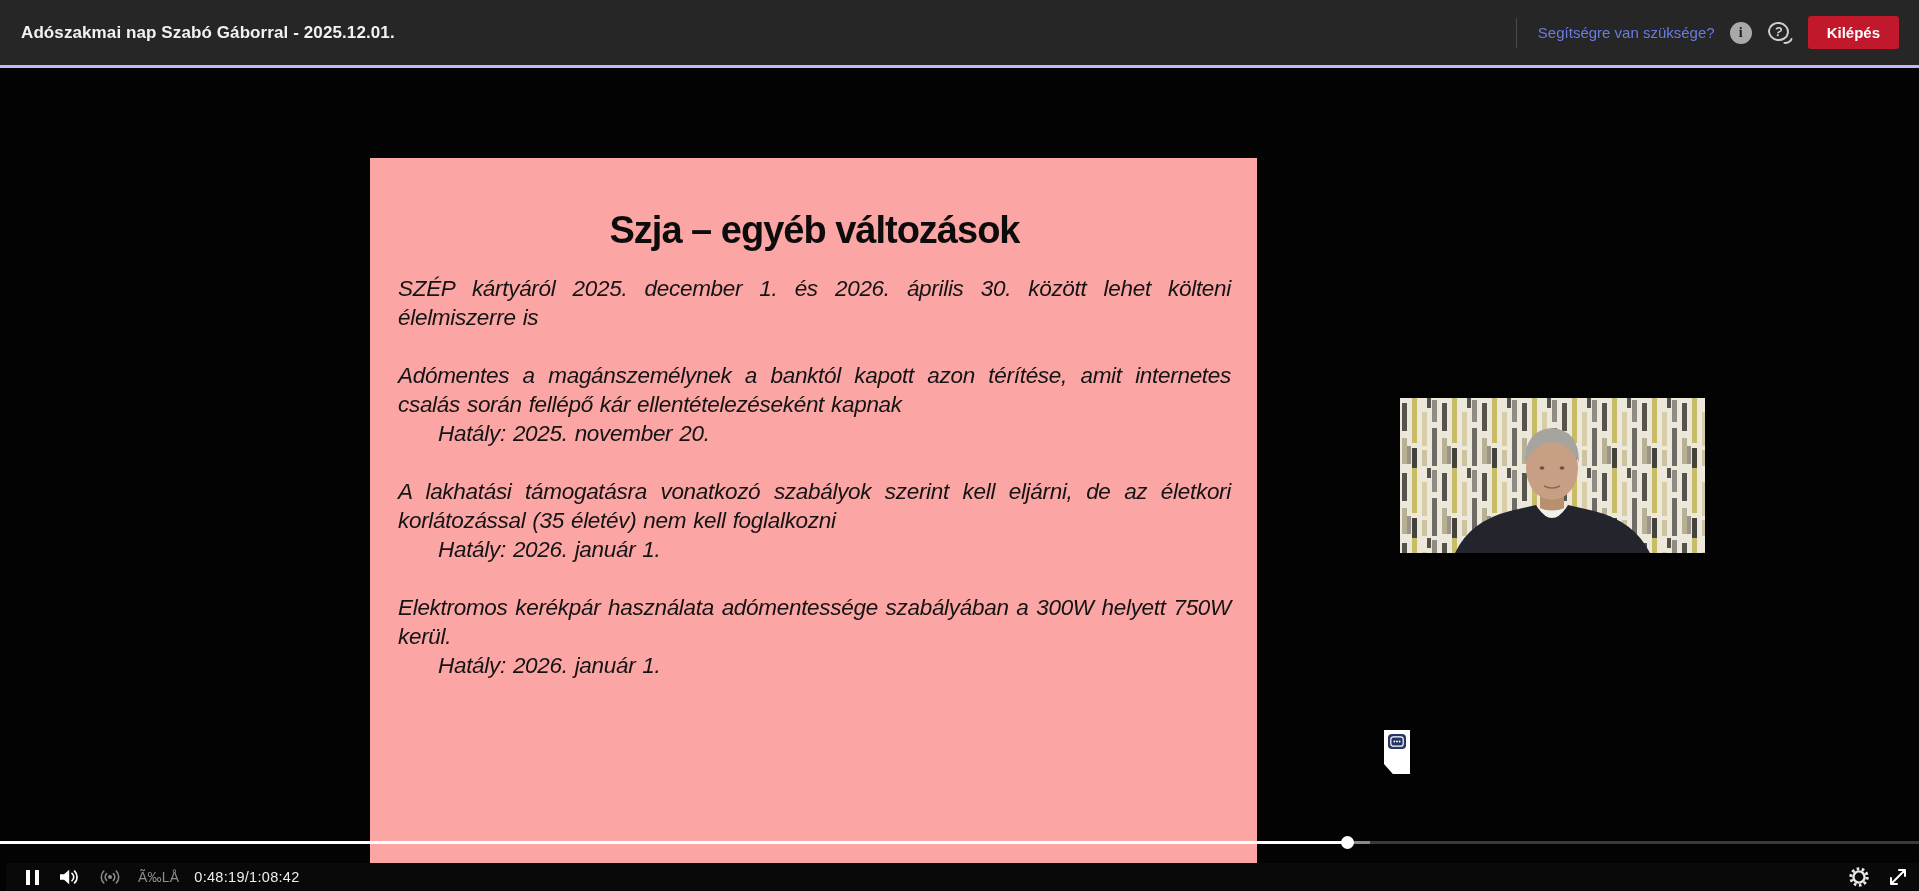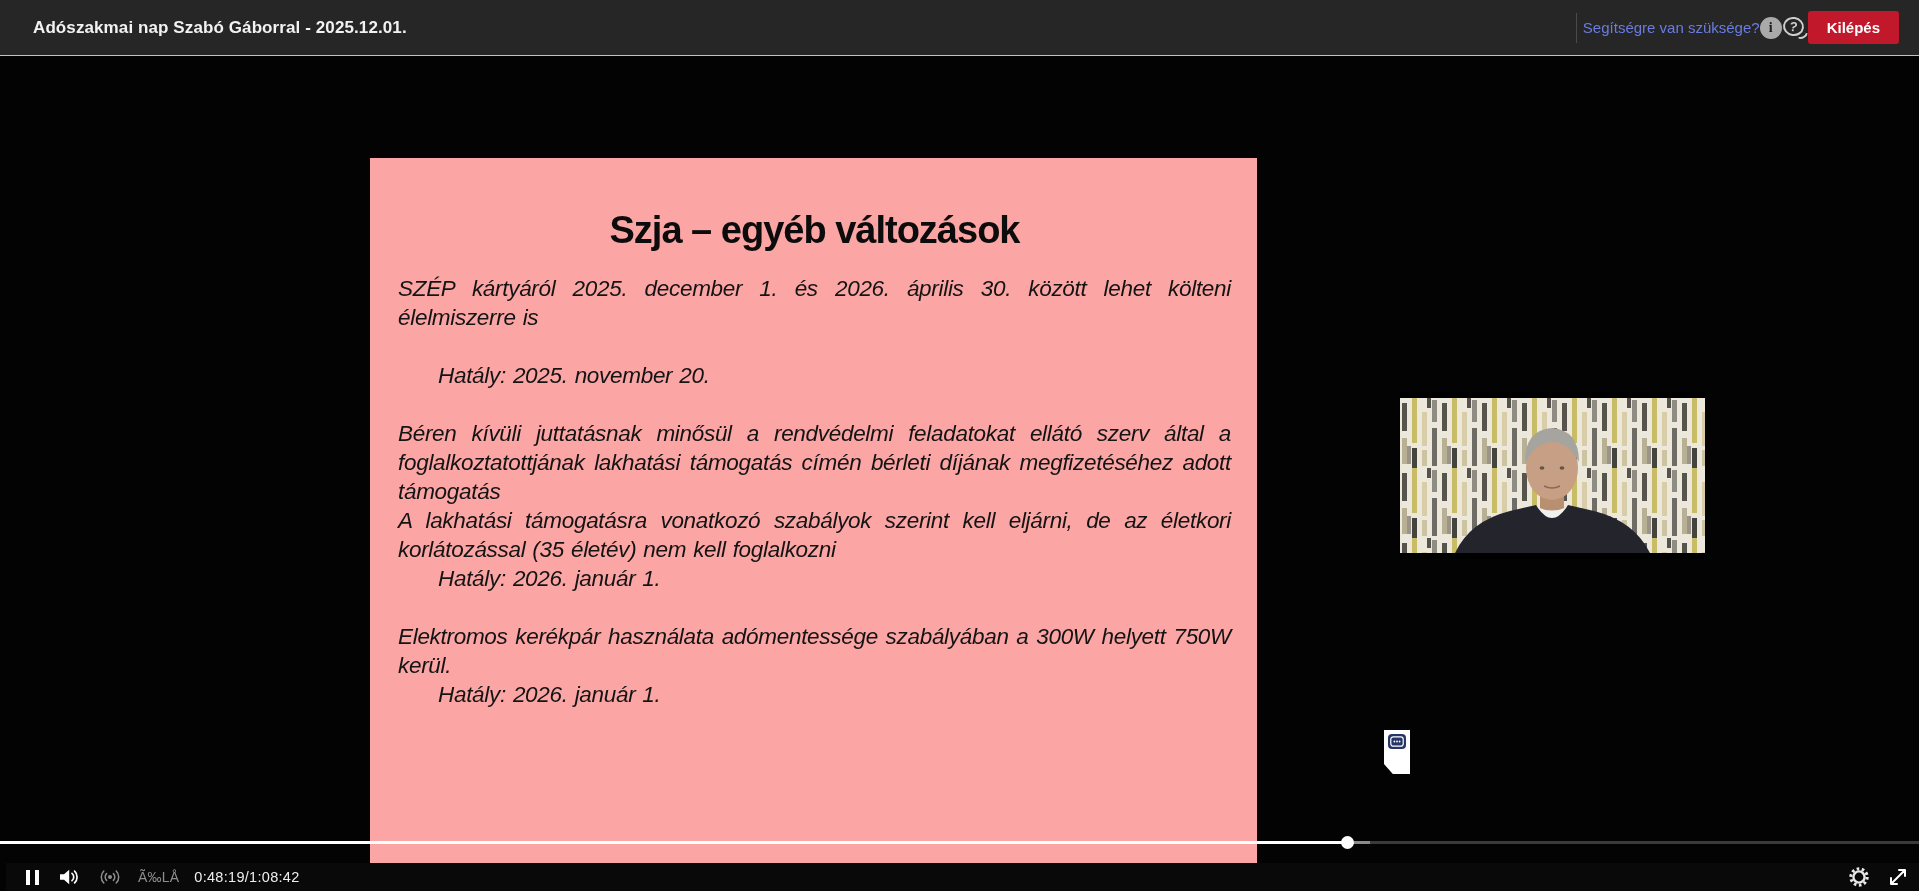--- a/index.html
+++ b/index.html
@@ -1,26 +1,26 @@
 <!DOCTYPE html>
 <html><head>
 <meta charset="utf-8">
 <style>
   * { margin:0; padding:0; box-sizing:border-box; }
   html,body { width:1919px; height:891px; overflow:hidden; background:#000;
               font-family:"Liberation Sans", sans-serif; }
   .app { position:relative; width:1919px; height:891px; background:#000; }
 
   
-  .topbar { position:absolute; top:0; left:0; width:100%; height:56px;
+  .topbar { position:absolute; top:0; left:0; width:100%; height:68px;
             background:#262626; display:flex; align-items:center;
-            justify-content:space-between; padding:0 20px 0 33px; z-index:30;
-            border-bottom:1px solid #c4b5fd; }
+            justify-content:space-between; padding:0 20px 0 21px; z-index:30;
+            border-bottom:3px solid #c4b5fd; }
   .topbar-title { color:#f2f2f2; font-size:17px; font-weight:bold; letter-spacing:.1px; }
-  .topbar-right { display:flex; align-items:center; }
+  .topbar-right { display:flex; align-items:center; gap:15px; }
   .v-divider { width:1px; height:30px; background:#4a4a4a; margin-right:6px; }
   .help-link { color:#6b7ce0; font-size:15px; text-decoration:none; cursor:pointer; }
   .round-info { width:22px; height:22px; border-radius:50%; background:#a9a9a9;
                 color:#1d1d1d; font-weight:bold; font-size:14px;
                 font-family:"Liberation Serif", serif;
                 display:flex; align-items:center; justify-content:center; cursor:pointer; }
   .bubble-q { position:relative; width:26px; height:24px; cursor:pointer; }
   .bubble-q .bq-body { position:absolute; top:1px; left:1px; width:21px; height:19px;
                 border:2px solid #cfcfcf; border-radius:50% 50% 50% 50%;
                 color:#cfcfcf; font-size:13px; font-weight:bold;
@@ -99,23 +99,23 @@
     </div>
   </header>
 
   <main class="stage">
 
     <section class="slide">
       <h1>Szja – egyéb változások</h1>
       <div class="slide-body">
           <p class="para">SZÉP kártyáról 2025. december 1. és 2026. április 30. között lehet költeni élelmiszerre is</p>
           <p class="gap"></p>
+          <p class="para">Adómentes a magánszemélynek a banktól kapott azon térítése, amit internetes csalás során fellépő kár ellentételezéseként kapnak</p>
           <p class="line">Hatály: 2025. november 20.</p>
           <p class="gap"></p>
-          <p class="para">Béren kívüli juttatásnak minősül a rendvédelmi feladatokat ellátó szerv által a foglalkoztatottjának lakhatási támogatás címén bérleti díjának megfizetéséhez adott támogatás</p>
           <p class="para">A lakhatási támogatásra vonatkozó szabályok szerint kell eljárni, de az életkori korlátozással (35 életév) nem kell foglalkozni</p>
           <p class="line">Hatály: 2026. január 1.</p>
           <p class="gap"></p>
           <p class="para">Elektromos kerékpár használata adómentessége szabályában a 300W helyett 750W kerül.</p>
           <p class="line">Hatály: 2026. január 1.</p>
         </div>
     </section>
 
     <div class="webcam">
       <svg width="305" height="155" viewBox="0 0 305 155">

